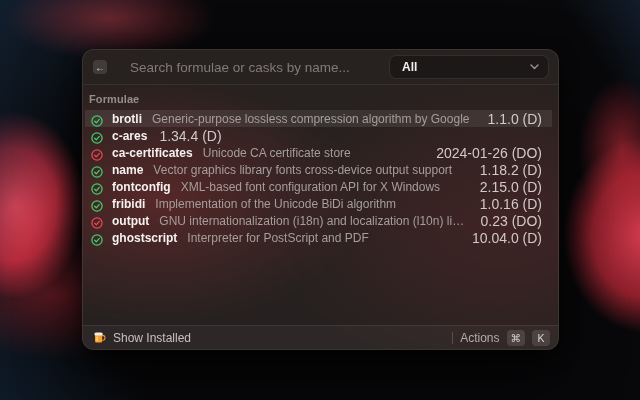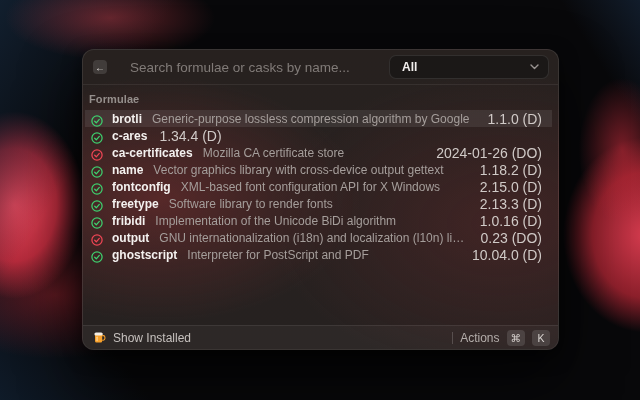--- a/index.html
+++ b/index.html
@@ -142,59 +142,48 @@
   </div>
 
   <div class="row">
     <span class="check red">
       <svg width="12" height="12" viewBox="0 0 12 12">
         <circle cx="6" cy="6" r="5.1" fill="none" stroke="currentColor" stroke-width="1.25"></circle>
         <path d="M3.7 6.2l1.6 1.6 3-3.4" fill="none" stroke="currentColor" stroke-width="1.25" stroke-linecap="round" stroke-linejoin="round"></path>
       </svg>
     </span>
     <span class="name">ca-certificates</span>
-    <span class="desc">Mozilla CA certificate store</span>
+    <span class="desc">Unicode CA certificate store</span>
     <span class="ver">2024-01-26 (DO)</span>
   </div>
 
   <div class="row">
     <span class="check green">
       <svg width="12" height="12" viewBox="0 0 12 12">
         <circle cx="6" cy="6" r="5.1" fill="none" stroke="currentColor" stroke-width="1.25"></circle>
         <path d="M3.7 6.2l1.6 1.6 3-3.4" fill="none" stroke="currentColor" stroke-width="1.25" stroke-linecap="round" stroke-linejoin="round"></path>
       </svg>
     </span>
     <span class="name">name</span>
-    <span class="desc">Vector graphics library with cross-device output gettext</span>
+    <span class="desc">Vector graphics library fonts cross-device output support</span>
     <span class="ver">1.18.2 (D)</span>
   </div>
 
   <div class="row">
     <span class="check green">
       <svg width="12" height="12" viewBox="0 0 12 12">
         <circle cx="6" cy="6" r="5.1" fill="none" stroke="currentColor" stroke-width="1.25"></circle>
         <path d="M3.7 6.2l1.6 1.6 3-3.4" fill="none" stroke="currentColor" stroke-width="1.25" stroke-linecap="round" stroke-linejoin="round"></path>
       </svg>
     </span>
     <span class="name">fontconfig</span>
     <span class="desc">XML-based font configuration API for X Windows</span>
     <span class="ver">2.15.0 (D)</span>
   </div>
 
-  <div class="row">
-    <span class="check green">
-      <svg width="12" height="12" viewBox="0 0 12 12">
-        <circle cx="6" cy="6" r="5.1" fill="none" stroke="currentColor" stroke-width="1.25"></circle>
-        <path d="M3.7 6.2l1.6 1.6 3-3.4" fill="none" stroke="currentColor" stroke-width="1.25" stroke-linecap="round" stroke-linejoin="round"></path>
-      </svg>
-    </span>
-    <span class="name">freetype</span>
-    <span class="desc">Software library to render fonts</span>
-    <span class="ver">2.13.3 (D)</span>
-  </div>
 
   <div class="row">
     <span class="check green">
       <svg width="12" height="12" viewBox="0 0 12 12">
         <circle cx="6" cy="6" r="5.1" fill="none" stroke="currentColor" stroke-width="1.25"></circle>
         <path d="M3.7 6.2l1.6 1.6 3-3.4" fill="none" stroke="currentColor" stroke-width="1.25" stroke-linecap="round" stroke-linejoin="round"></path>
       </svg>
     </span>
     <span class="name">fribidi</span>
     <span class="desc">Implementation of the Unicode BiDi algorithm</span>

